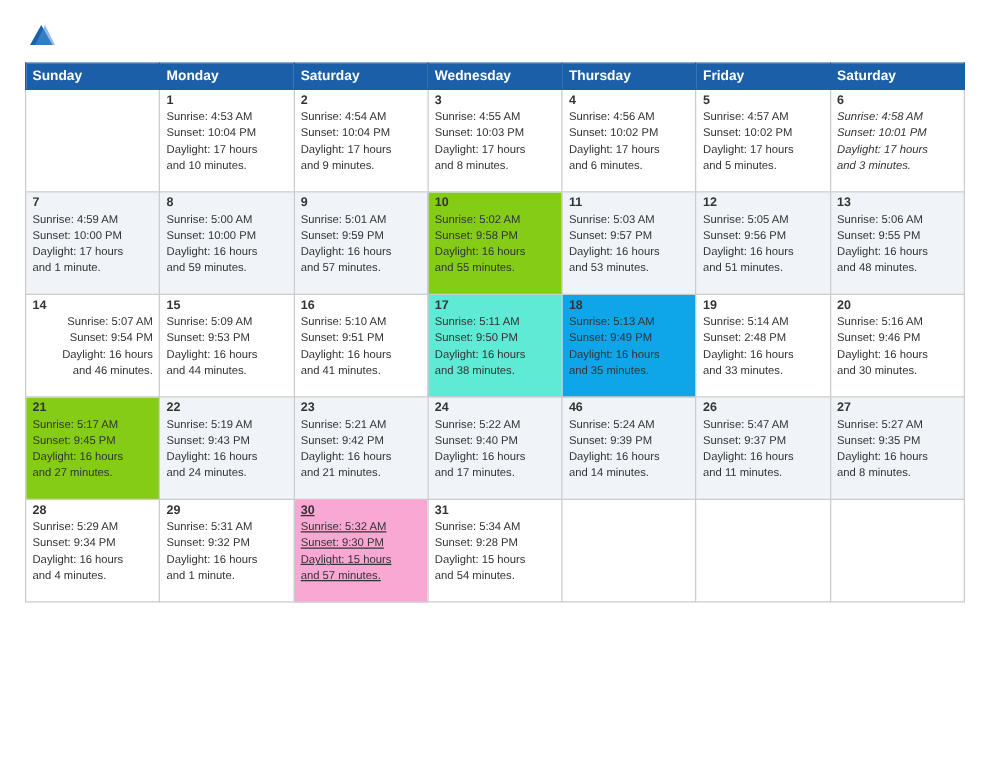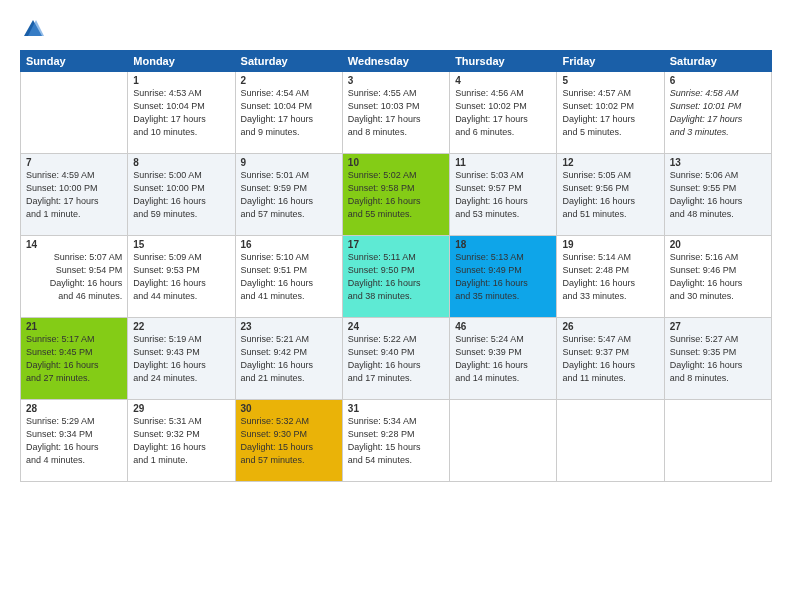--- a/index.html
+++ b/index.html
@@ -342,21 +342,21 @@
 Daylight: 16 hours
 and 4 minutes.</div>
           </td>
           <td style="background: rgb(255, 255, 255);">
             <div class="day-number">29</div>
             <div class="day-detail" style="white-space: pre-line;">Sunrise: 5:31 AM
 Sunset: 9:32 PM
 Daylight: 16 hours
 and 1 minute.</div>
           </td>
-          <td style="background: #eab308;">
+          <td style="background: #f9a8d4; text-decoration: underline;">
             <div class="day-number">30</div>
             <div class="day-detail" style="white-space: pre-line;">Sunrise: 5:32 AM
 Sunset: 9:30 PM
 Daylight: 15 hours
 and 57 minutes.</div>
           </td>
           <td style="background: rgb(255, 255, 255); margin-top: 40px;">
             <div class="day-number">31</div>
             <div class="day-detail" style="white-space: pre-line;">Sunrise: 5:34 AM
 Sunset: 9:28 PM

